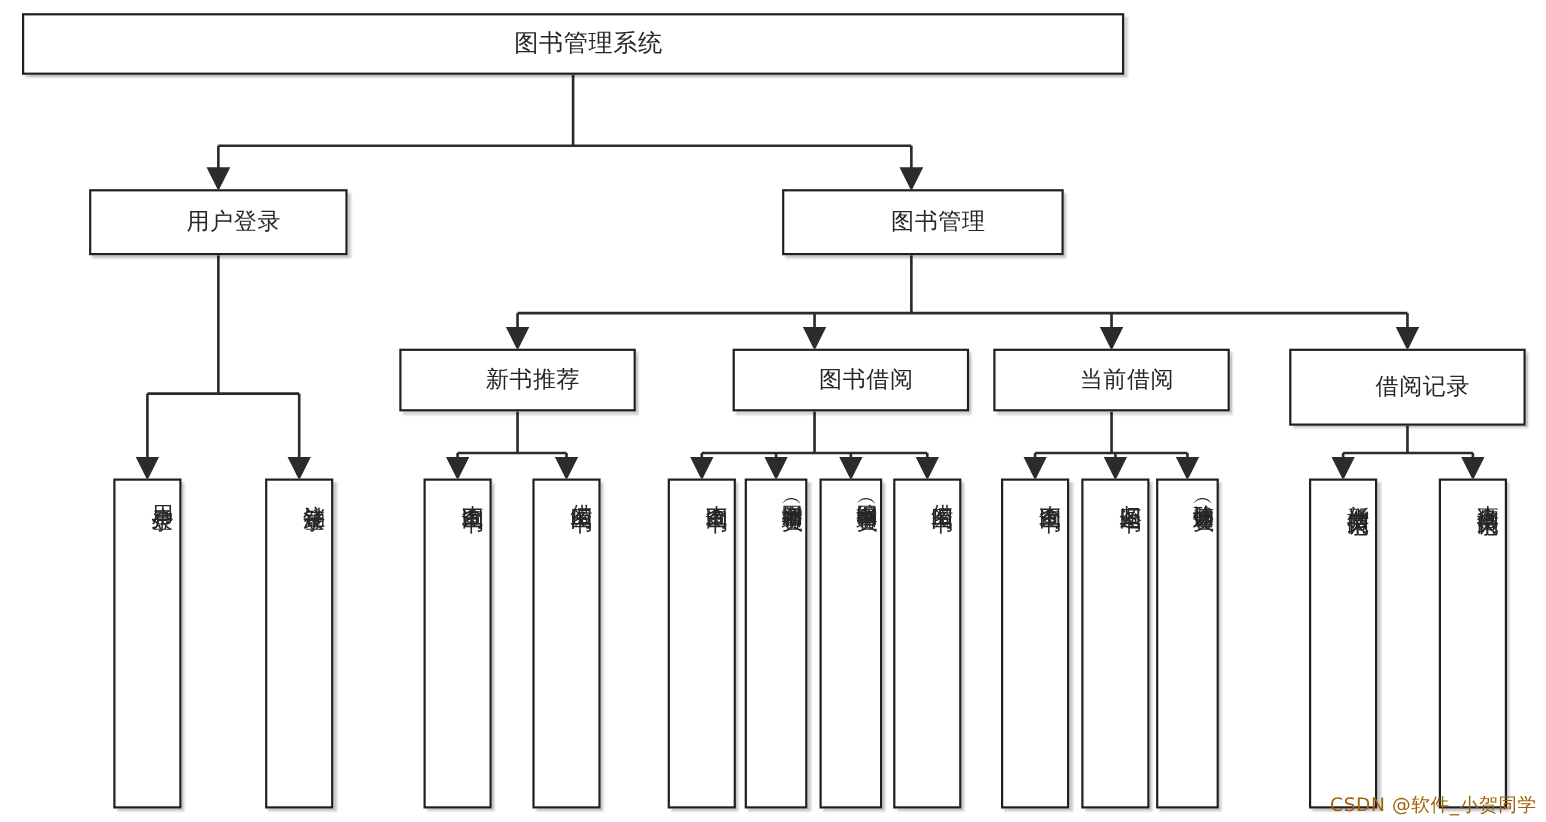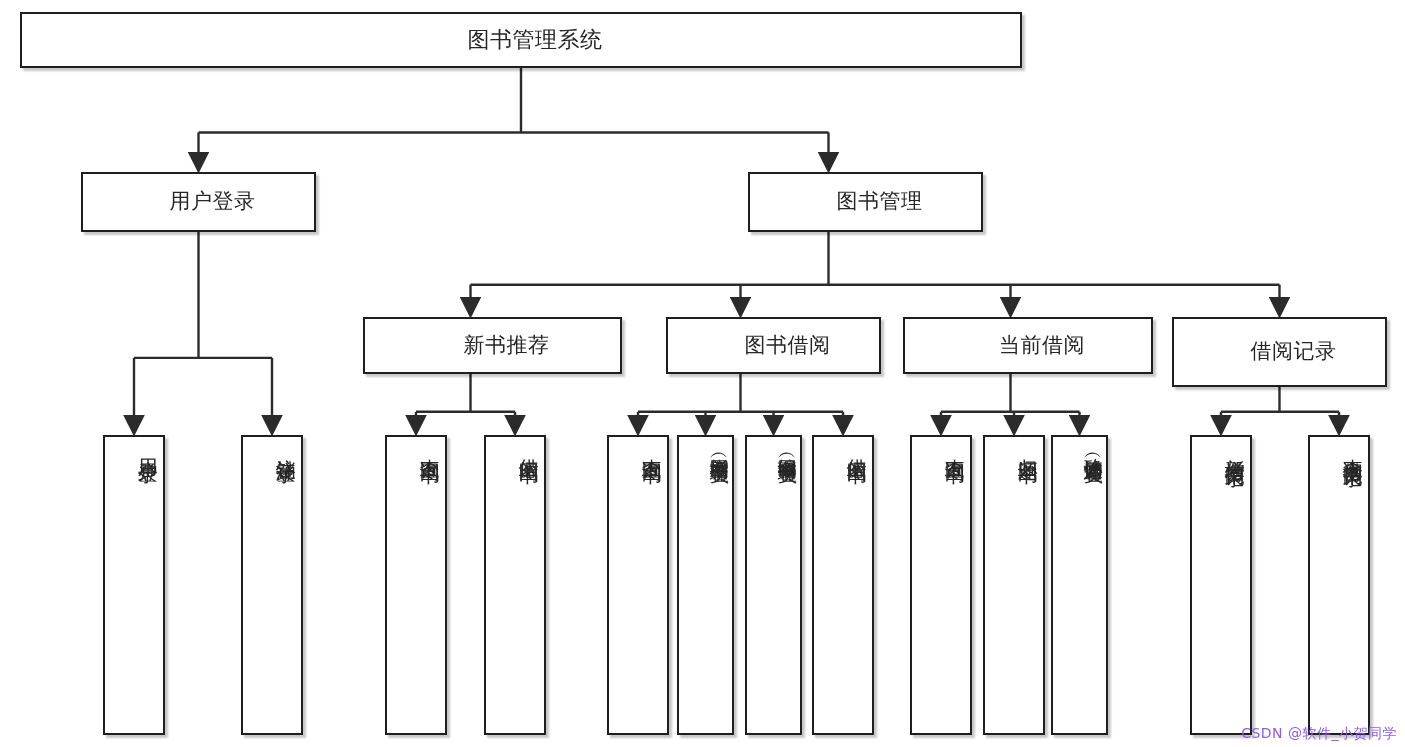--- a/index.html
+++ b/index.html
@@ -65,22 +65,22 @@
     white-space: nowrap;
   }
   .node.vert.tall .label {
     font-size: 19px;
     letter-spacing: 1px;
   }
   .watermark {
     position: absolute;
     right: 8px;
     bottom: 4px;
-    font-size: 14px;
-    color: #8b5cf6;
+    font-size: 17px;
+    color: #a16207;
     letter-spacing: 0.5px;
     white-space: nowrap;
     user-select: none;
   }
 </style>
 </head>
 <body>
 
 <div id="canvas">
 
@@ -128,33 +128,33 @@
   </svg>
 
   <div class="node root horiz" style="left: 20px; top: 12px; width: 1002px; height: 56px;">
     <span class="label">图书管理系统</span>
   </div>
 
   <div id="l1-container">
       <div class="node horiz" style="left: 81px; top: 172px; width: 235px; height: 60px;">
         <span class="label">用户登录</span>
       </div>
-      <div class="node horiz" style="left: 711px; top: 172px; width: 235px; height: 60px; margin-left: 37px;">
+      <div class="node horiz" style="left: 711px; top: 172px; width: 256px; height: 60px;">
         <span class="label">图书管理</span>
       </div>
     </div>
 
   <div id="l2-container">
-      <div class="node horiz" style="left: 363px; top: 317px; width: 259px; height: 57px;">
+      <div class="node horiz" style="left: 363px; top: 317px; width: 215px; height: 57px;">
         <span class="label">新书推荐</span>
       </div>
       <div class="node horiz" style="left: 633px; top: 317px; width: 215px; height: 57px; margin-left: 33px;">
         <span class="label">图书借阅</span>
       </div>
-      <div class="node horiz" style="left: 903px; top: 317px; width: 250px; height: 57px;">
+      <div class="node horiz" style="left: 903px; top: 317px; width: 215px; height: 57px;">
         <span class="label">当前借阅</span>
       </div>
       <div class="node horiz" style="left: 1172px; top: 317px; width: 215px; height: 70px;">
         <span class="label">借阅记录</span>
       </div>
     </div>
 
   <div id="leaf-container">
       <div class="node vert" style="left: 103px; top: 435px; width: 62px; height: 300px;">
         <span class="label">用户登录</span>

